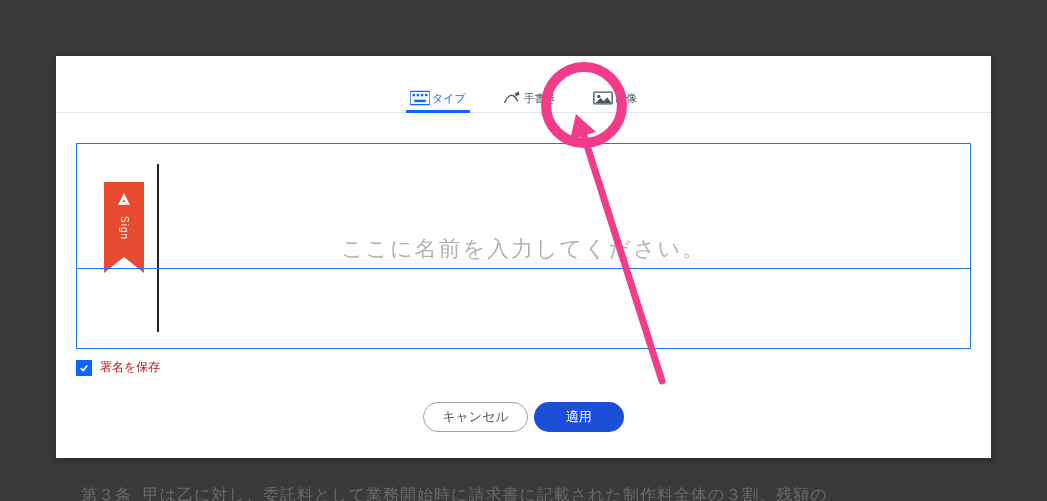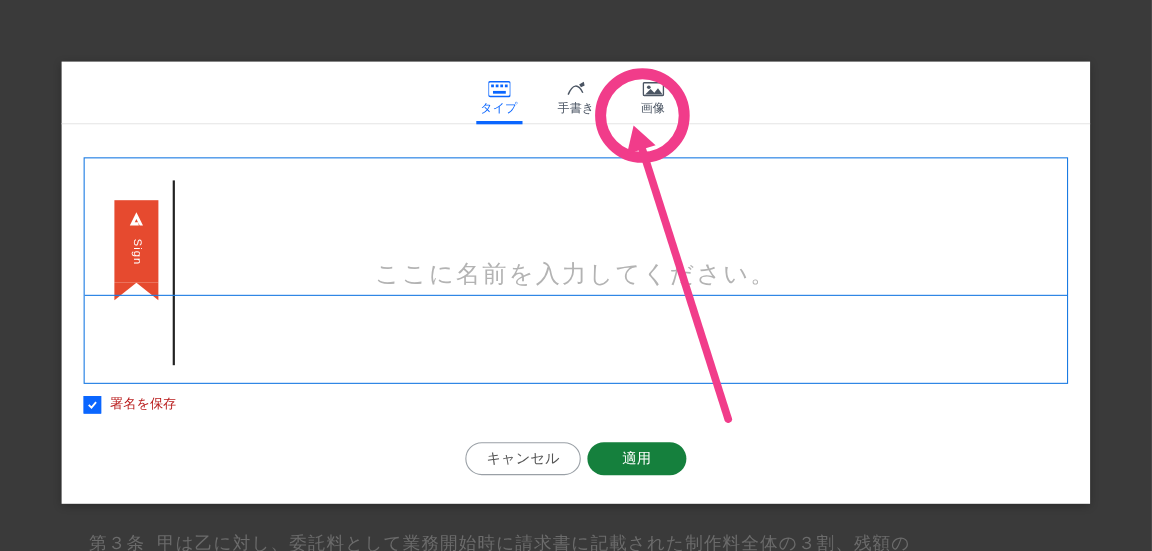--- a/index.html
+++ b/index.html
@@ -37,21 +37,21 @@
     height: 56px;
     border-bottom: 1px solid #e6e6e6;
     display: flex;
     justify-content: center;
     gap: 28px;
     align-items: flex-end;
     padding-bottom: 0;
   }
   .tab {
     display: flex;
-    flex-direction: column;
+    flex-direction: row;
     align-items: center;
     gap: 2px;
     padding: 6px 4px 6px 4px;
     font-size: 11px;
     color: #4b5563;
     cursor: pointer;
     position: relative;
     min-width: 34px;
   }
   .tab.active { color: #0a66ff; }
@@ -164,21 +164,21 @@
     cursor: pointer;
     box-sizing: border-box;
     padding: 0 18px;
   }
   .btn-cancel {
     background: #fff;
     color: #555;
     border: 1px solid #9aa0a6;
   }
   .btn-apply {
-    background: #15803d;
+    background: #1d4ed8;
     color: #fff;
     border: none;
   }
   
   .anno-circle {
     position: absolute;
     width: 66px; height: 66px;
     border: 10px solid #f13c8a;
     border-radius: 50%;
     left: 485px;

